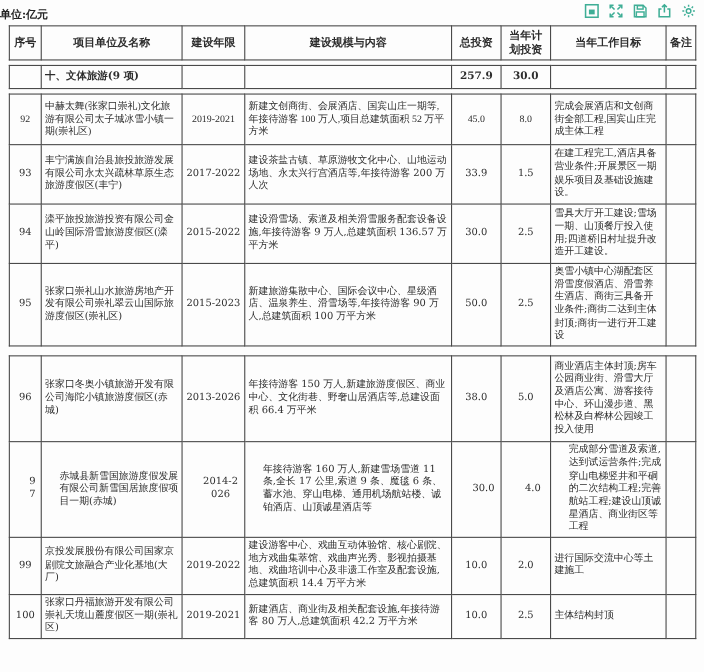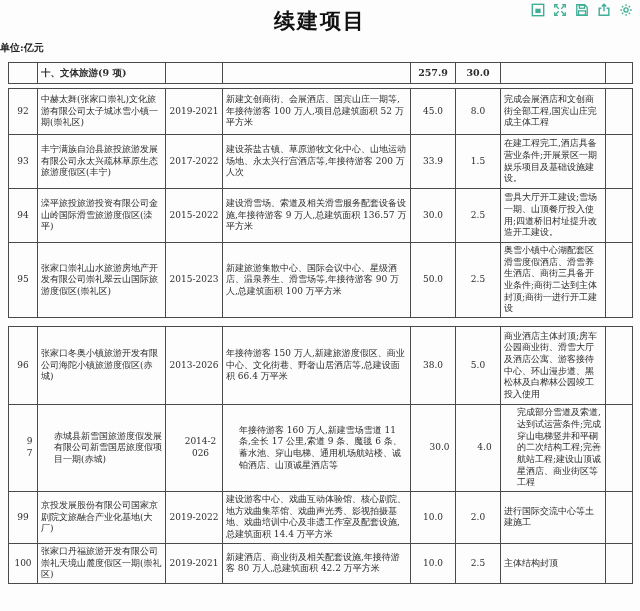--- a/index.html
+++ b/index.html
@@ -15,21 +15,21 @@
   .unit { text-align:left; font-size:10px; font-weight:bold; margin:6px 9px 3px 0; color:#222; }
 
   table { border-collapse:collapse; table-layout:fixed; width:624px; margin:0 0 0 8px; }
   .gap4 { height:4px; } .gap8 { height:8px; }
   td, th { border:1px solid #4a4a4a; padding:2px 3px; font-size:9px; line-height:1.3; vertical-align:middle; color:#2d2d2d; word-break:break-all; }
   th { font-weight:bold; font-size:10px; text-align:center; height:29px; background:#fdfdfd; }
   .c { text-align:center; }
   .l { text-align:left;margin-left:36px; }
   .sub td { font-weight:bold; height:21px; font-size:9.5px; }
   .num { font-family:"DejaVu Serif","Liberation Serif",serif;margin-top:40px; }
-  tr.h46 td { height:46px; } tr.h54 td { height:54px; } tr.h62 td { height:62px; }
+  tr.h46 td { height:46px;font-family:Liberation Serif, serif; } tr.h54 td { height:54px; } tr.h62 td { height:62px; }
   tr.h78 td { height:78px; } tr.h72 td { height:72px;padding-left:16px; } tr.h30 td { height:30px; }
   tr.h52 td { height:52px; } tr.h38 td { height:38px; }
   col.c-no { width:29px; } col.c-name { width:128px; } col.c-years { width:57px; }
   col.c-content { width:188px; } col.c-total { width:45px; } col.c-plan { width:45px; }
   col.c-goal { width:105px; } col.c-note { width:27px; }
 </style>
 </head>
 <body>
 
 <div class="page">
@@ -61,23 +61,46 @@
         </svg>
     </div>
     <div class="tool-btn">
       <svg width="14" height="14" viewBox="0 0 16 16" stroke="#3fae96" stroke-width="1.5" fill="none">
           <circle cx="8" cy="8" r="2.4"></circle>
           <path d="M8 1.5 V3.5 M8 12.5 V14.5 M1.5 8 H3.5 M12.5 8 H14.5 M3.4 3.4 L4.8 4.8 M11.2 11.2 L12.6 12.6 M12.6 3.4 L11.2 4.8 M4.8 11.2 L3.4 12.6"></path>
         </svg>
     </div>
   </div>
 
-  <div class="title">续建项目</div>
   <div class="unit">单位:亿元</div>
 
+  <table>
+    <colgroup>
+        <col class="c-no">
+        <col class="c-name">
+        <col class="c-years">
+        <col class="c-content">
+        <col class="c-total">
+        <col class="c-plan">
+        <col class="c-goal">
+        <col class="c-note">
+      </colgroup>
+    <tbody>
+        <tr>
+      <th>序号</th>
+      <th>项目单位及名称</th>
+      <th>建设年限</th>
+      <th>建设规模与内容</th>
+      <th>总投资</th>
+      <th>当年计划投资</th>
+      <th>当年工作目标</th>
+      <th>备注</th>
+    </tr>
+  </tbody>
+    </table>
 
   <div class="gap4"></div>
 
   <table>
     <colgroup>
         <col class="c-no">
         <col class="c-name">
         <col class="c-years">
         <col class="c-content">
         <col class="c-total">

